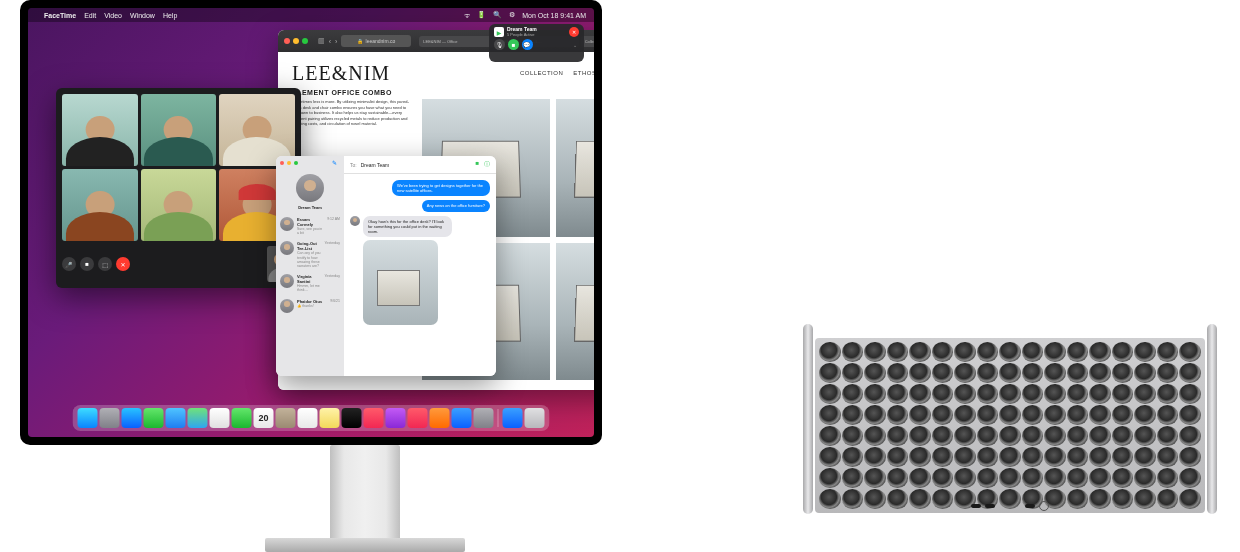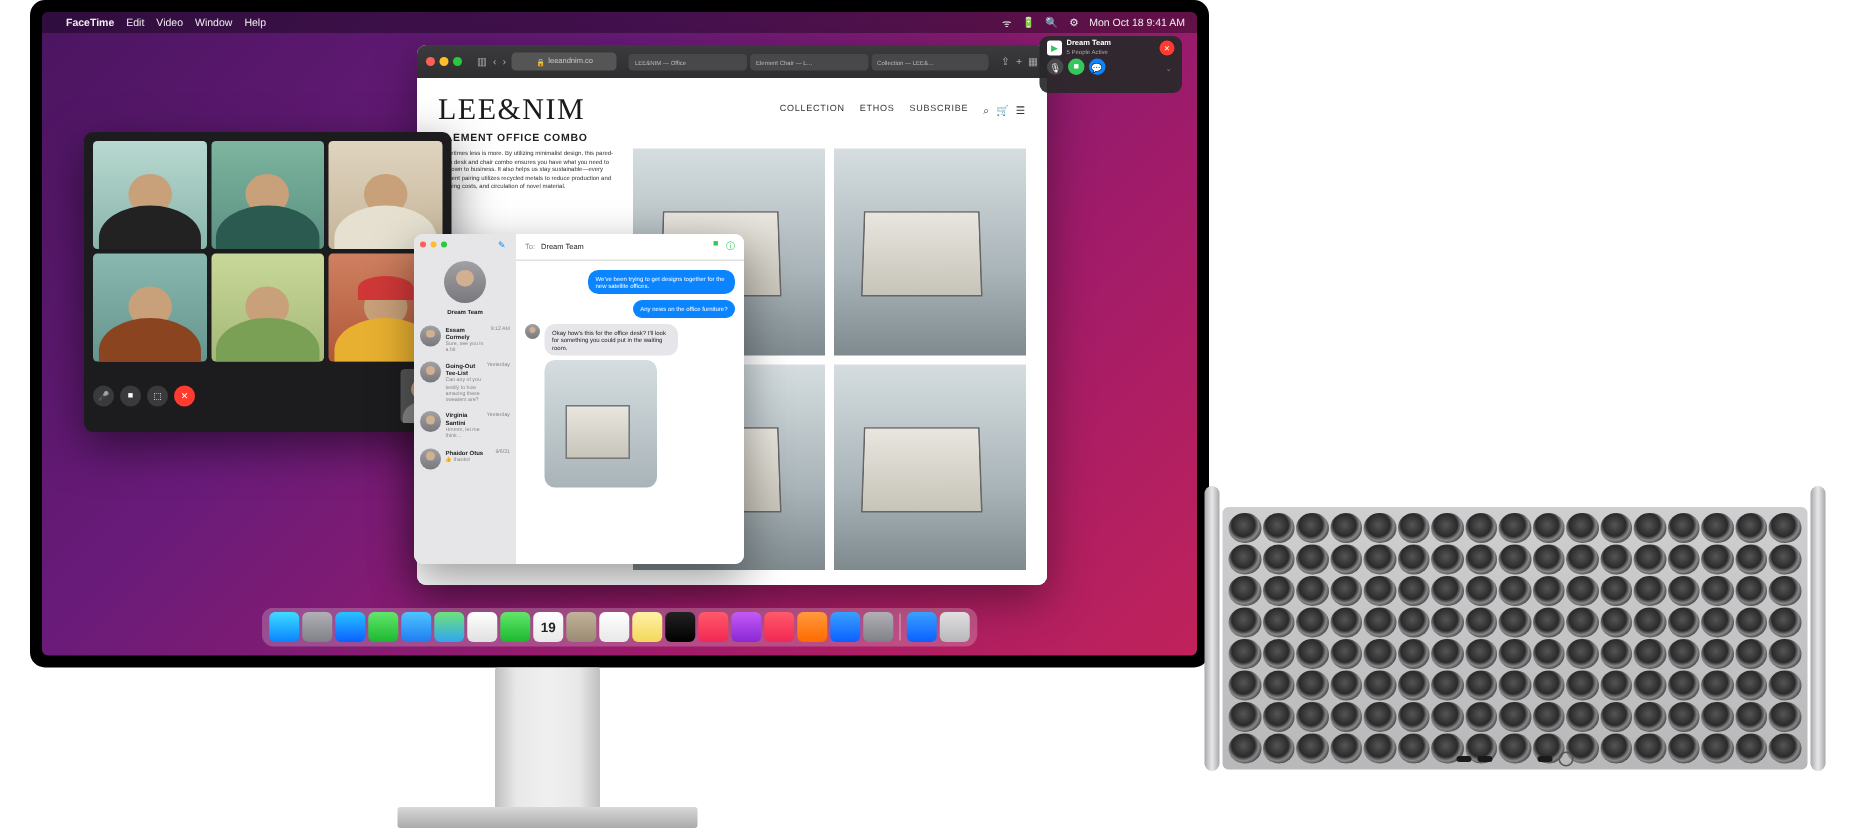--- a/index.html
+++ b/index.html
@@ -10,21 +10,21 @@
     font-family: -apple-system, BlinkMacSystemFont, "Helvetica Neue", sans-serif;
     position: relative;
     overflow: hidden;
   }
 
   
   .monitor {
     position: absolute;
     left: 20px;
     top: 0;
-    width: 786px;
+    width: 582px;
     height: 445px;
     background: #000;
     border-radius: 10px;
     padding: 8px;
   }
   .screen {
     width: 100%;
     height: 100%;
     background: linear-gradient(135deg, #4a1560 0%, #6a1b7a 35%, #a01b6a 70%, #c0225a 100%);
     border-radius: 4px;
@@ -752,21 +752,21 @@
 
     <div class="dock" id="dock">
         <div class="dock-icon" style="background: linear-gradient(rgb(61, 220, 255), rgb(10, 132, 255));"></div>
         <div class="dock-icon" style="background: linear-gradient(rgb(176, 176, 181), rgb(128, 128, 136));"></div>
         <div class="dock-icon" style="background: linear-gradient(rgb(40, 195, 255), rgb(10, 96, 255));"></div>
         <div class="dock-icon" style="background: linear-gradient(rgb(99, 230, 107), rgb(27, 184, 47));"></div>
         <div class="dock-icon" style="background: linear-gradient(rgb(79, 196, 255), rgb(31, 125, 242));"></div>
         <div class="dock-icon" style="background: linear-gradient(rgb(111, 226, 122), rgb(47, 165, 240));"></div>
         <div class="dock-icon" style="background: linear-gradient(rgb(255, 255, 255), rgb(224, 224, 224));"></div>
         <div class="dock-icon" style="background: linear-gradient(rgb(99, 230, 107), rgb(27, 184, 47));"></div>
-        <div class="dock-icon" style="background: linear-gradient(rgb(255, 255, 255), rgb(232, 232, 232)); display: flex; align-items: center; justify-content: center; font-size: 9px; font-weight: 600; color: rgb(34, 34, 34);">19</div>
+        <div class="dock-icon" style="background: linear-gradient(rgb(255, 255, 255), rgb(232, 232, 232)); display: flex; align-items: center; justify-content: center; font-size: 9px; font-weight: 600; color: rgb(34, 34, 34);">20</div>
         <div class="dock-icon" style="background: linear-gradient(rgb(194, 178, 154), rgb(155, 138, 114));"></div>
         <div class="dock-icon" style="background: linear-gradient(rgb(255, 255, 255), rgb(232, 232, 232));"></div>
         <div class="dock-icon" style="background: linear-gradient(rgb(255, 242, 168), rgb(242, 216, 90));"></div>
         <div class="dock-icon" style="background: linear-gradient(rgb(34, 34, 34), rgb(0, 0, 0));"></div>
         <div class="dock-icon" style="background: linear-gradient(rgb(255, 90, 106), rgb(242, 39, 83));"></div>
         <div class="dock-icon" style="background: linear-gradient(rgb(195, 90, 245), rgb(138, 40, 214));"></div>
         <div class="dock-icon" style="background: linear-gradient(rgb(255, 90, 106), rgb(242, 39, 83));"></div>
         <div class="dock-icon" style="background: linear-gradient(rgb(255, 154, 60), rgb(255, 106, 0));"></div>
         <div class="dock-icon" style="background: linear-gradient(rgb(58, 160, 255), rgb(10, 96, 255));"></div>
         <div class="dock-icon" style="background: linear-gradient(rgb(176, 176, 181), rgb(128, 128, 136));"></div>

